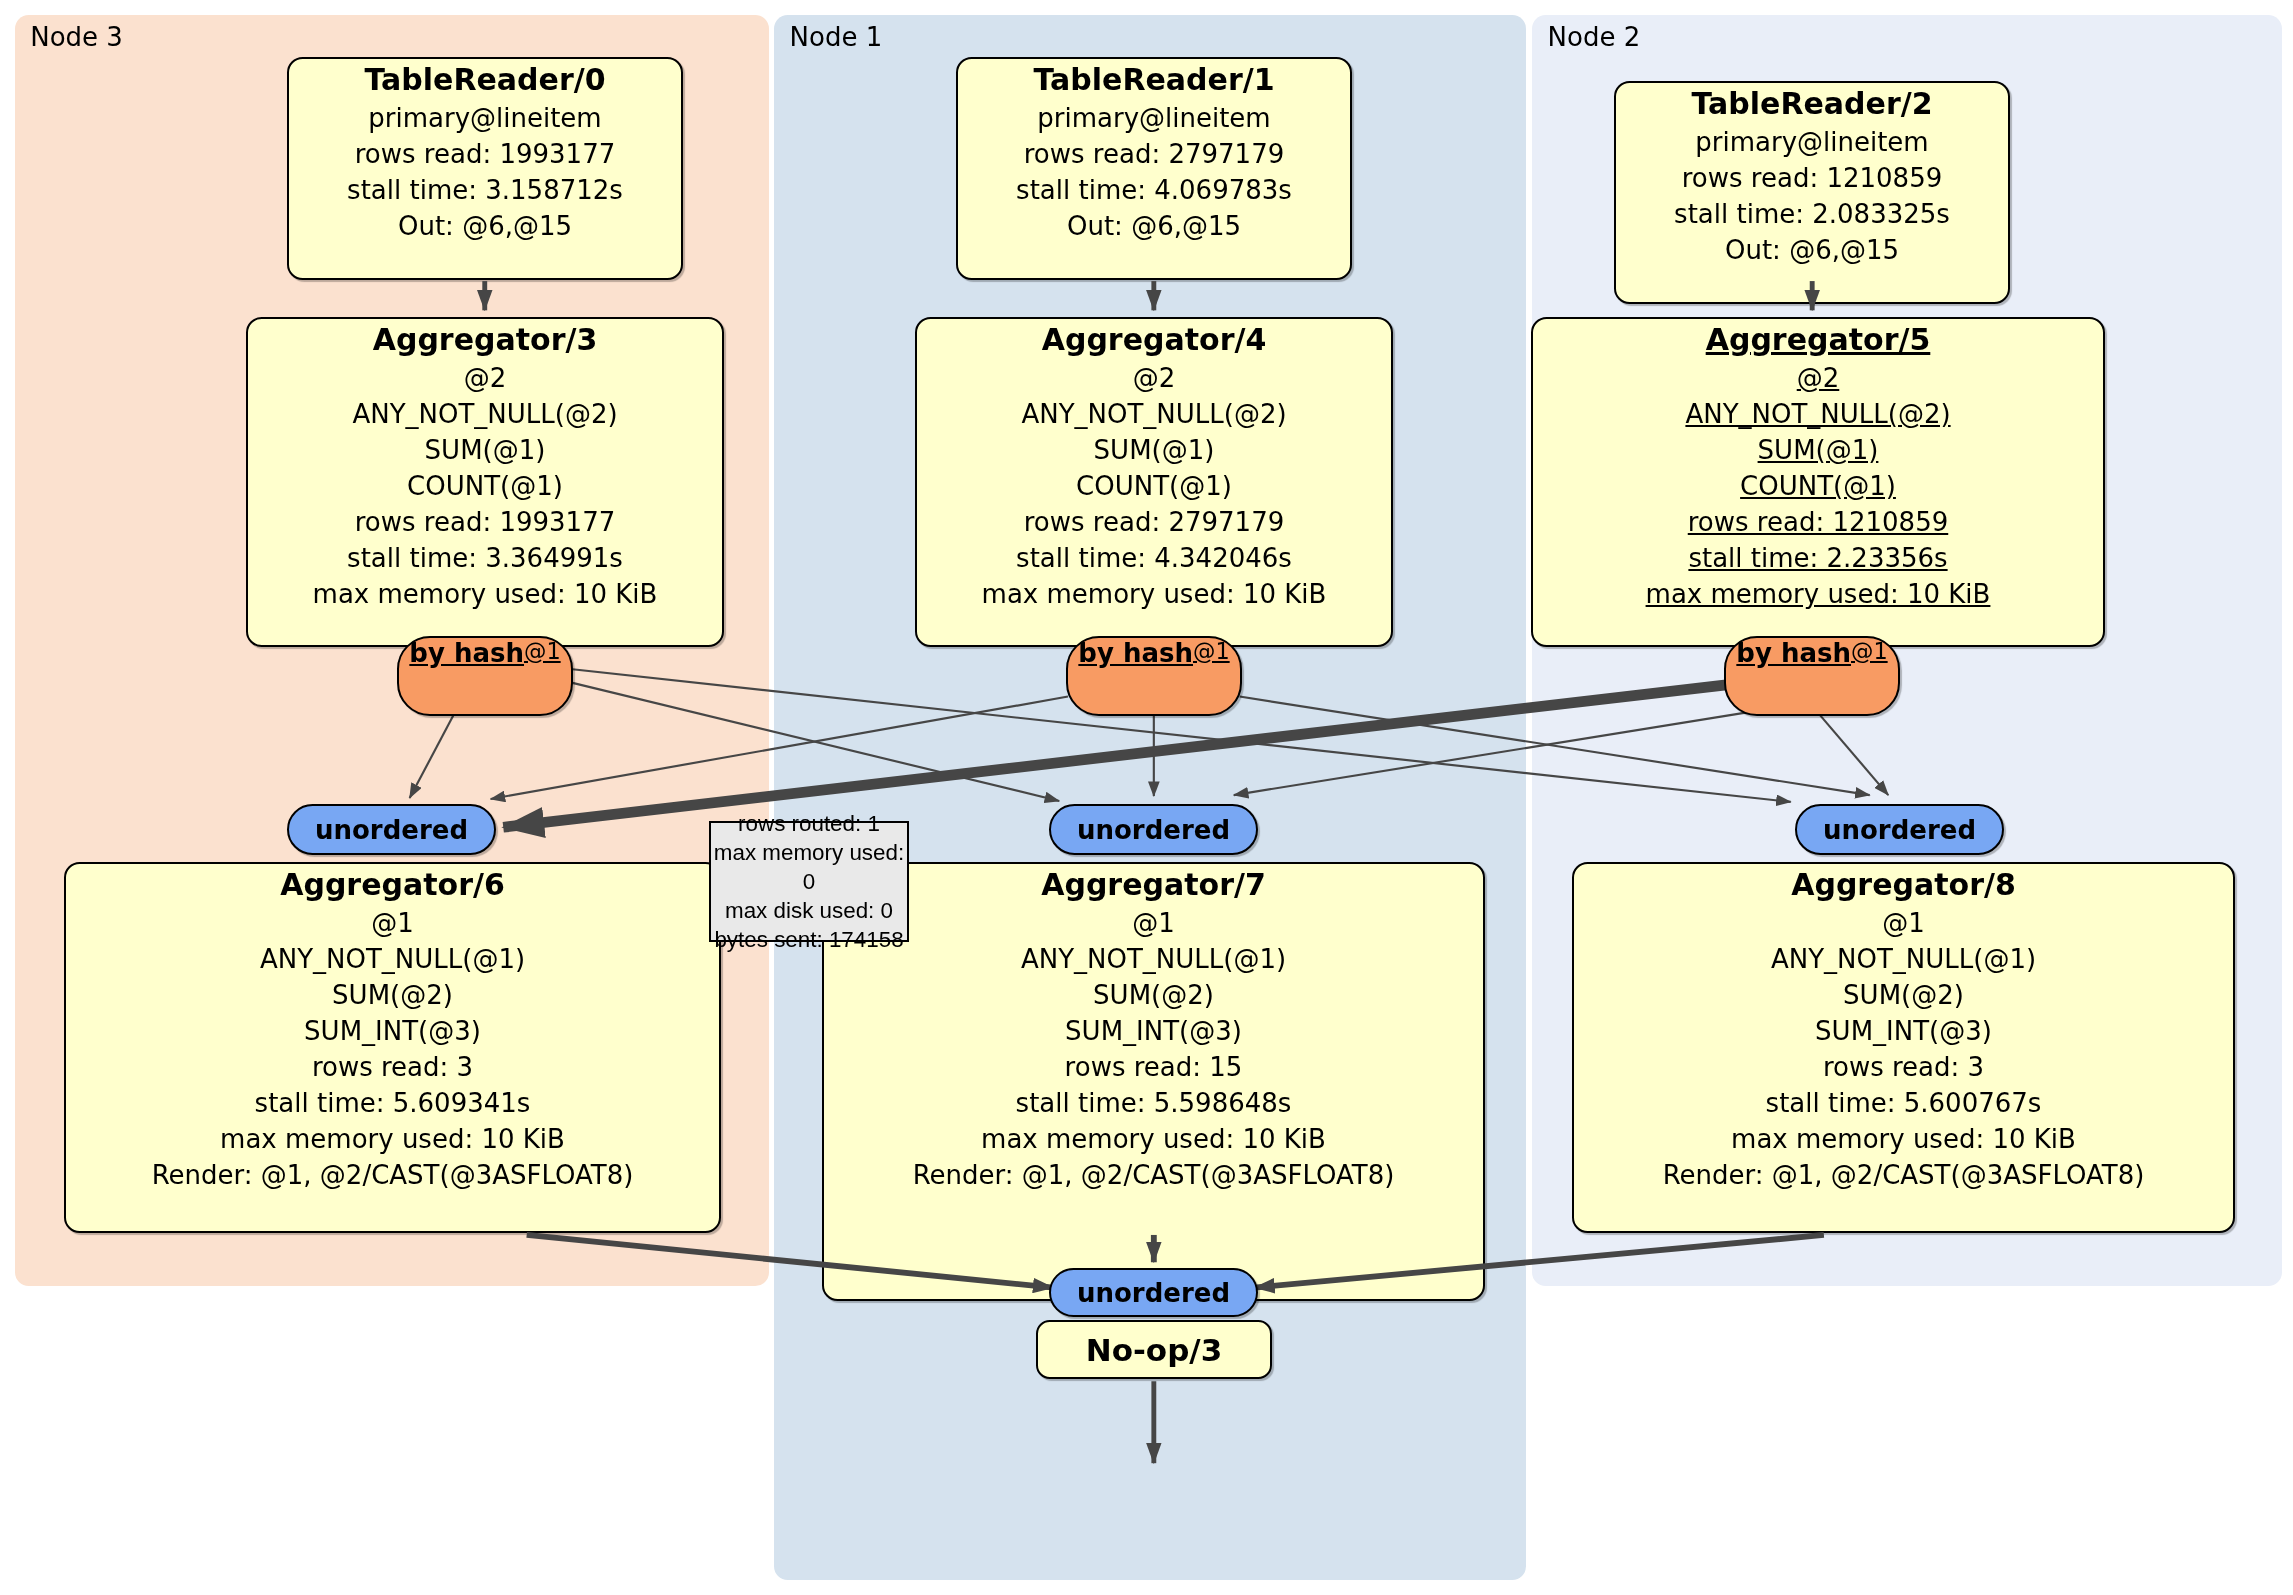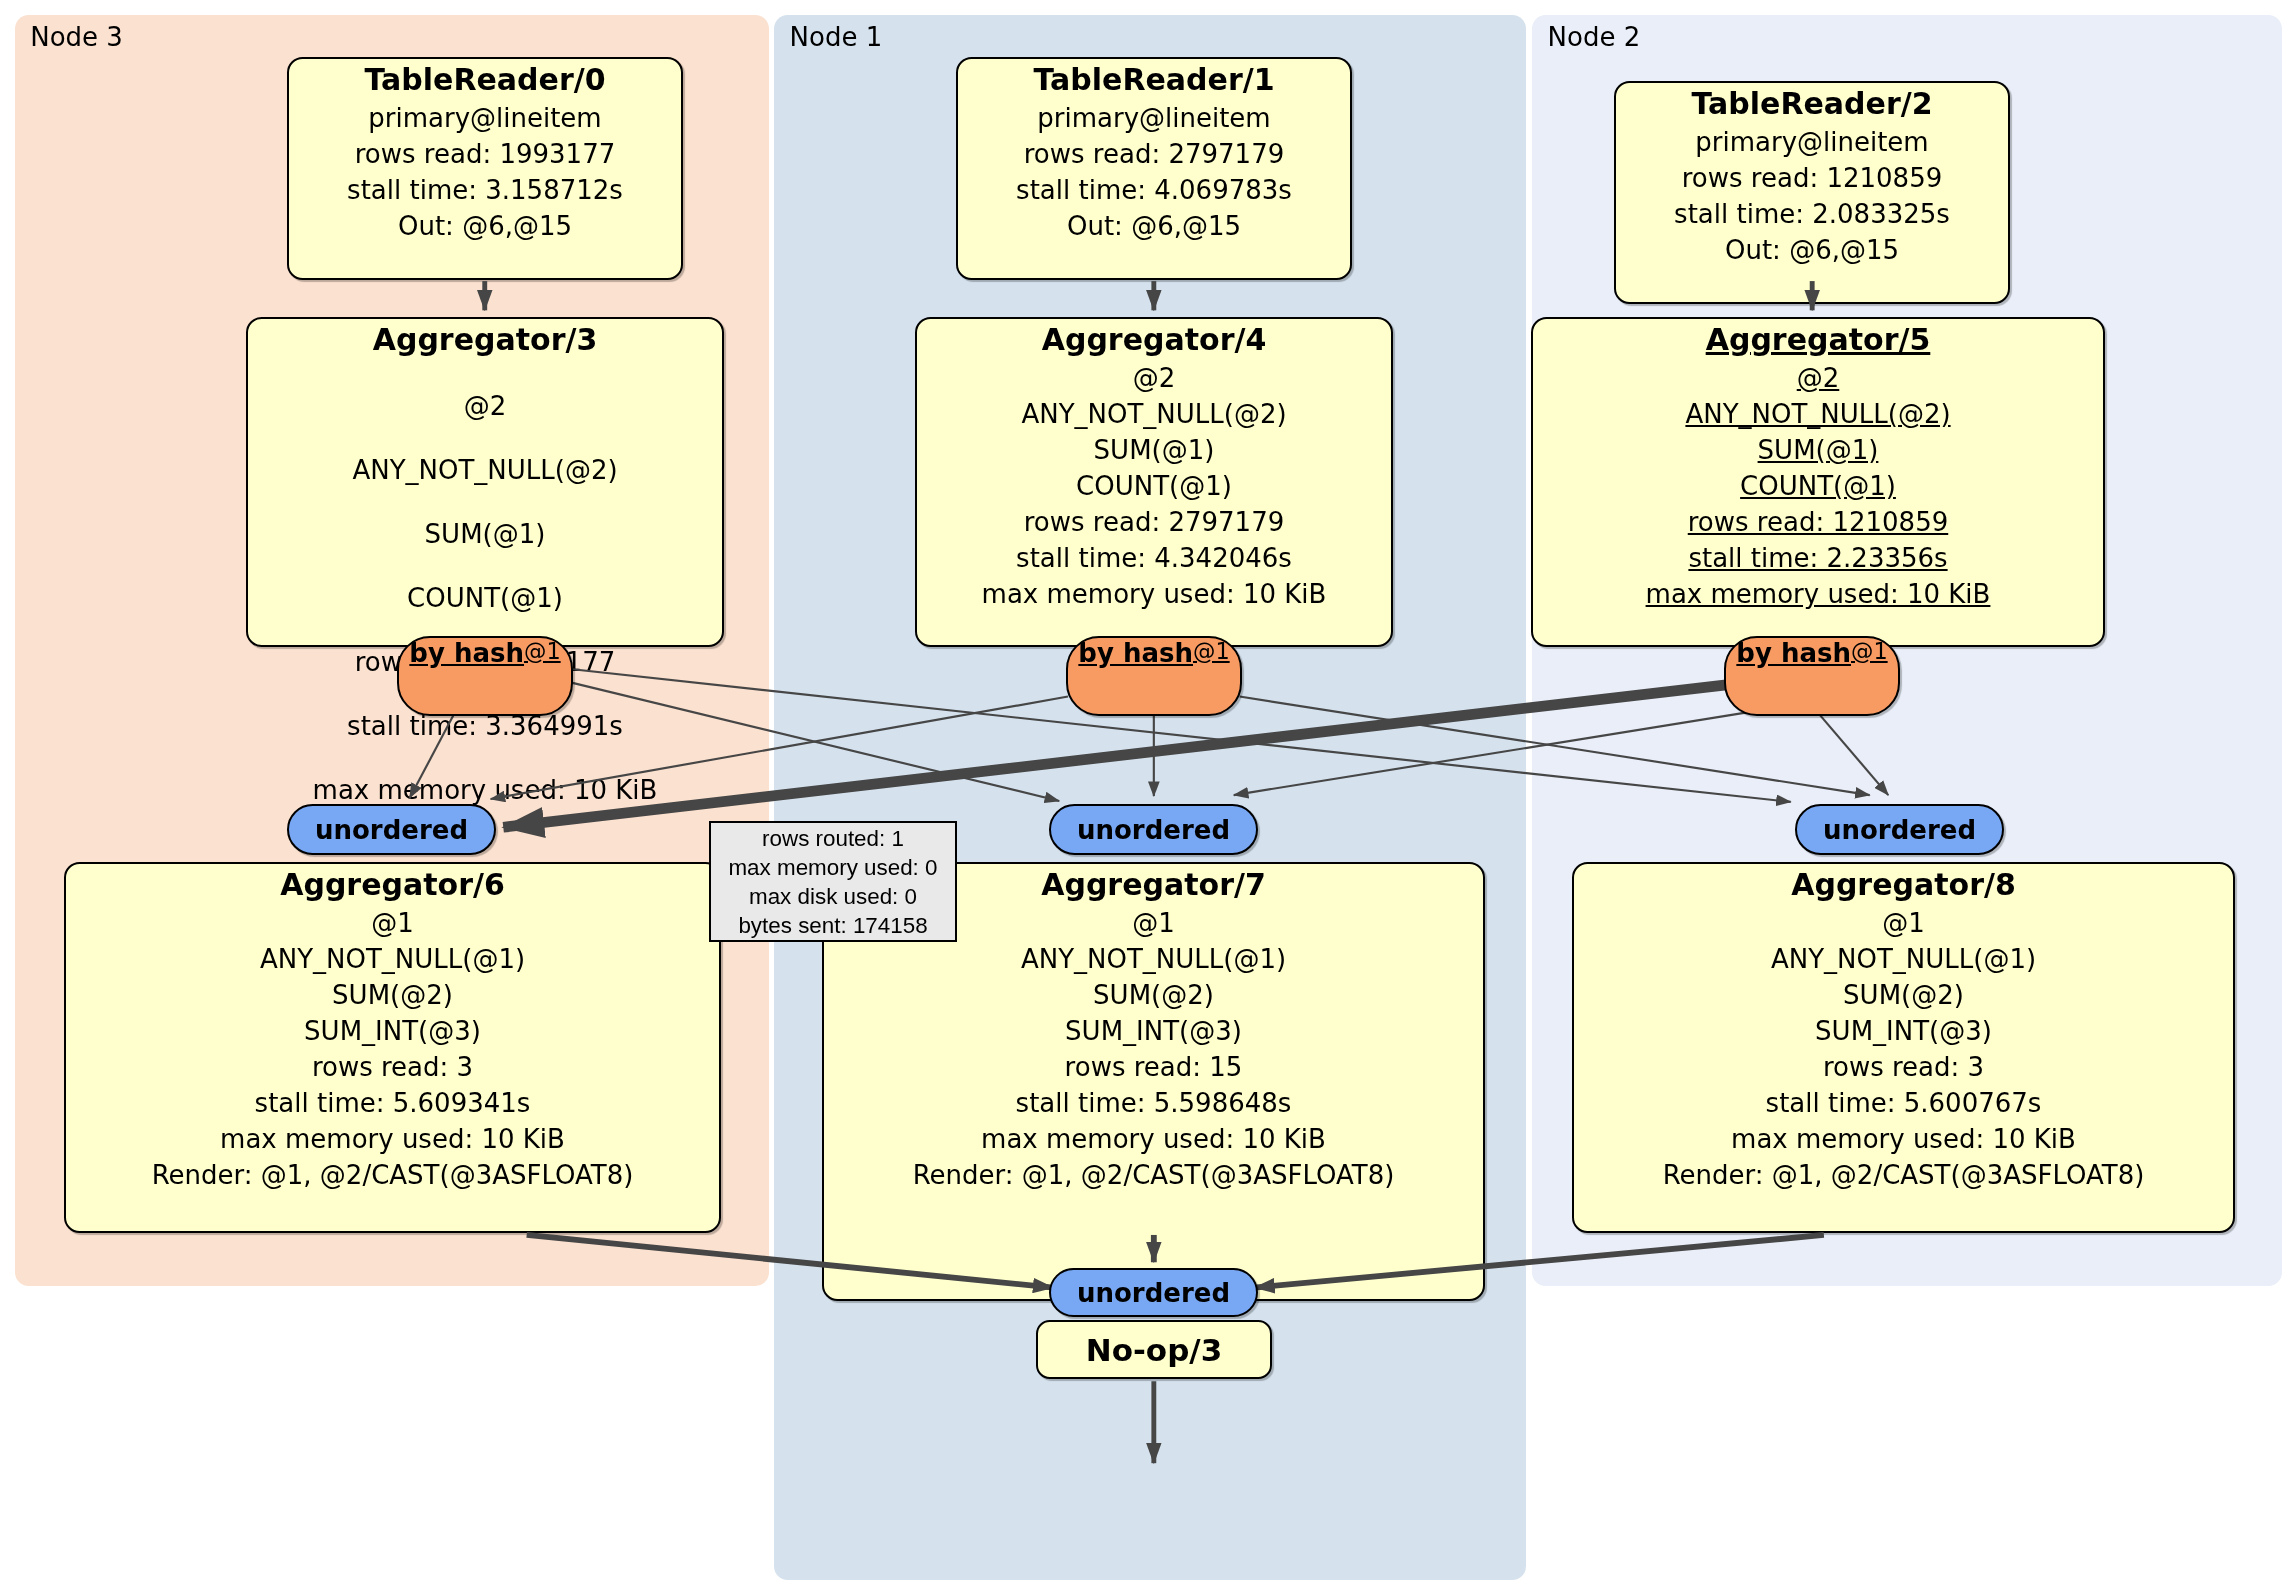--- a/index.html
+++ b/index.html
@@ -88,21 +88,21 @@
     <div class="bl">Out: @6,@15</div>
   </div>
   <div class="nbox" style="left:1614px;top:57px;width:396px;height:223px;margin-top:24px;">
     <div class="bt">TableReader/2</div>
     <div class="bl">primary@lineitem</div>
     <div class="bl">rows read: 1210859</div>
     <div class="bl">stall time: 2.083325s</div>
     <div class="bl">Out: @6,@15</div>
   </div>
 
-  <div class="nbox" style="left:246px;top:317px;width:478px;height:330px;gap:28px;">
+  <div class="nbox" style="left:246px;top:317px;width:478px;height:330px;">
     <div class="bt">Aggregator/3</div>
     <div class="bl">@2</div>
     <div class="bl">ANY_NOT_NULL(@2)</div>
     <div class="bl">SUM(@1)</div>
     <div class="bl">COUNT(@1)</div>
     <div class="bl">rows read: 1993177</div>
     <div class="bl">stall time: 3.364991s</div>
     <div class="bl">max memory used: 10 KiB</div>
   </div>
   <div class="nbox" style="left:915px;top:317px;width:478px;height:330px;">
@@ -204,21 +204,21 @@
   </div>
   <div class="router" style="left:1724px;top:636px;width:176px;height:80px;">
     <div class="rt">by hash</div>
     <div class="rs">@1</div>
   </div>
 
   <div class="sync" style="left:287px;top:804px;width:209px;height:51px;">unordered</div>
   <div class="sync" style="left:1049px;top:804px;width:209px;height:51px;">unordered</div>
   <div class="sync" style="left:1795px;top:804px;width:209px;height:51px;">unordered</div>
 
-  <div class="tooltip" style="left:709px;top:821px;width:248px;height:121px;">
+  <div class="tooltip" style="left:709px;top:821px;width:200px;height:121px;">
     <div>rows routed: 1</div>
     <div>max memory used: 0</div>
     <div>max disk used: 0</div>
     <div>bytes sent: 174158</div>
   </div>
 
   <div class="sync" style="left:1049px;top:1268px;width:209px;height:49px;">unordered</div>
   <div class="endbox" style="left:1036px;top:1320px;width:236px;height:59px;">No-op/3</div>
 
 </div>

